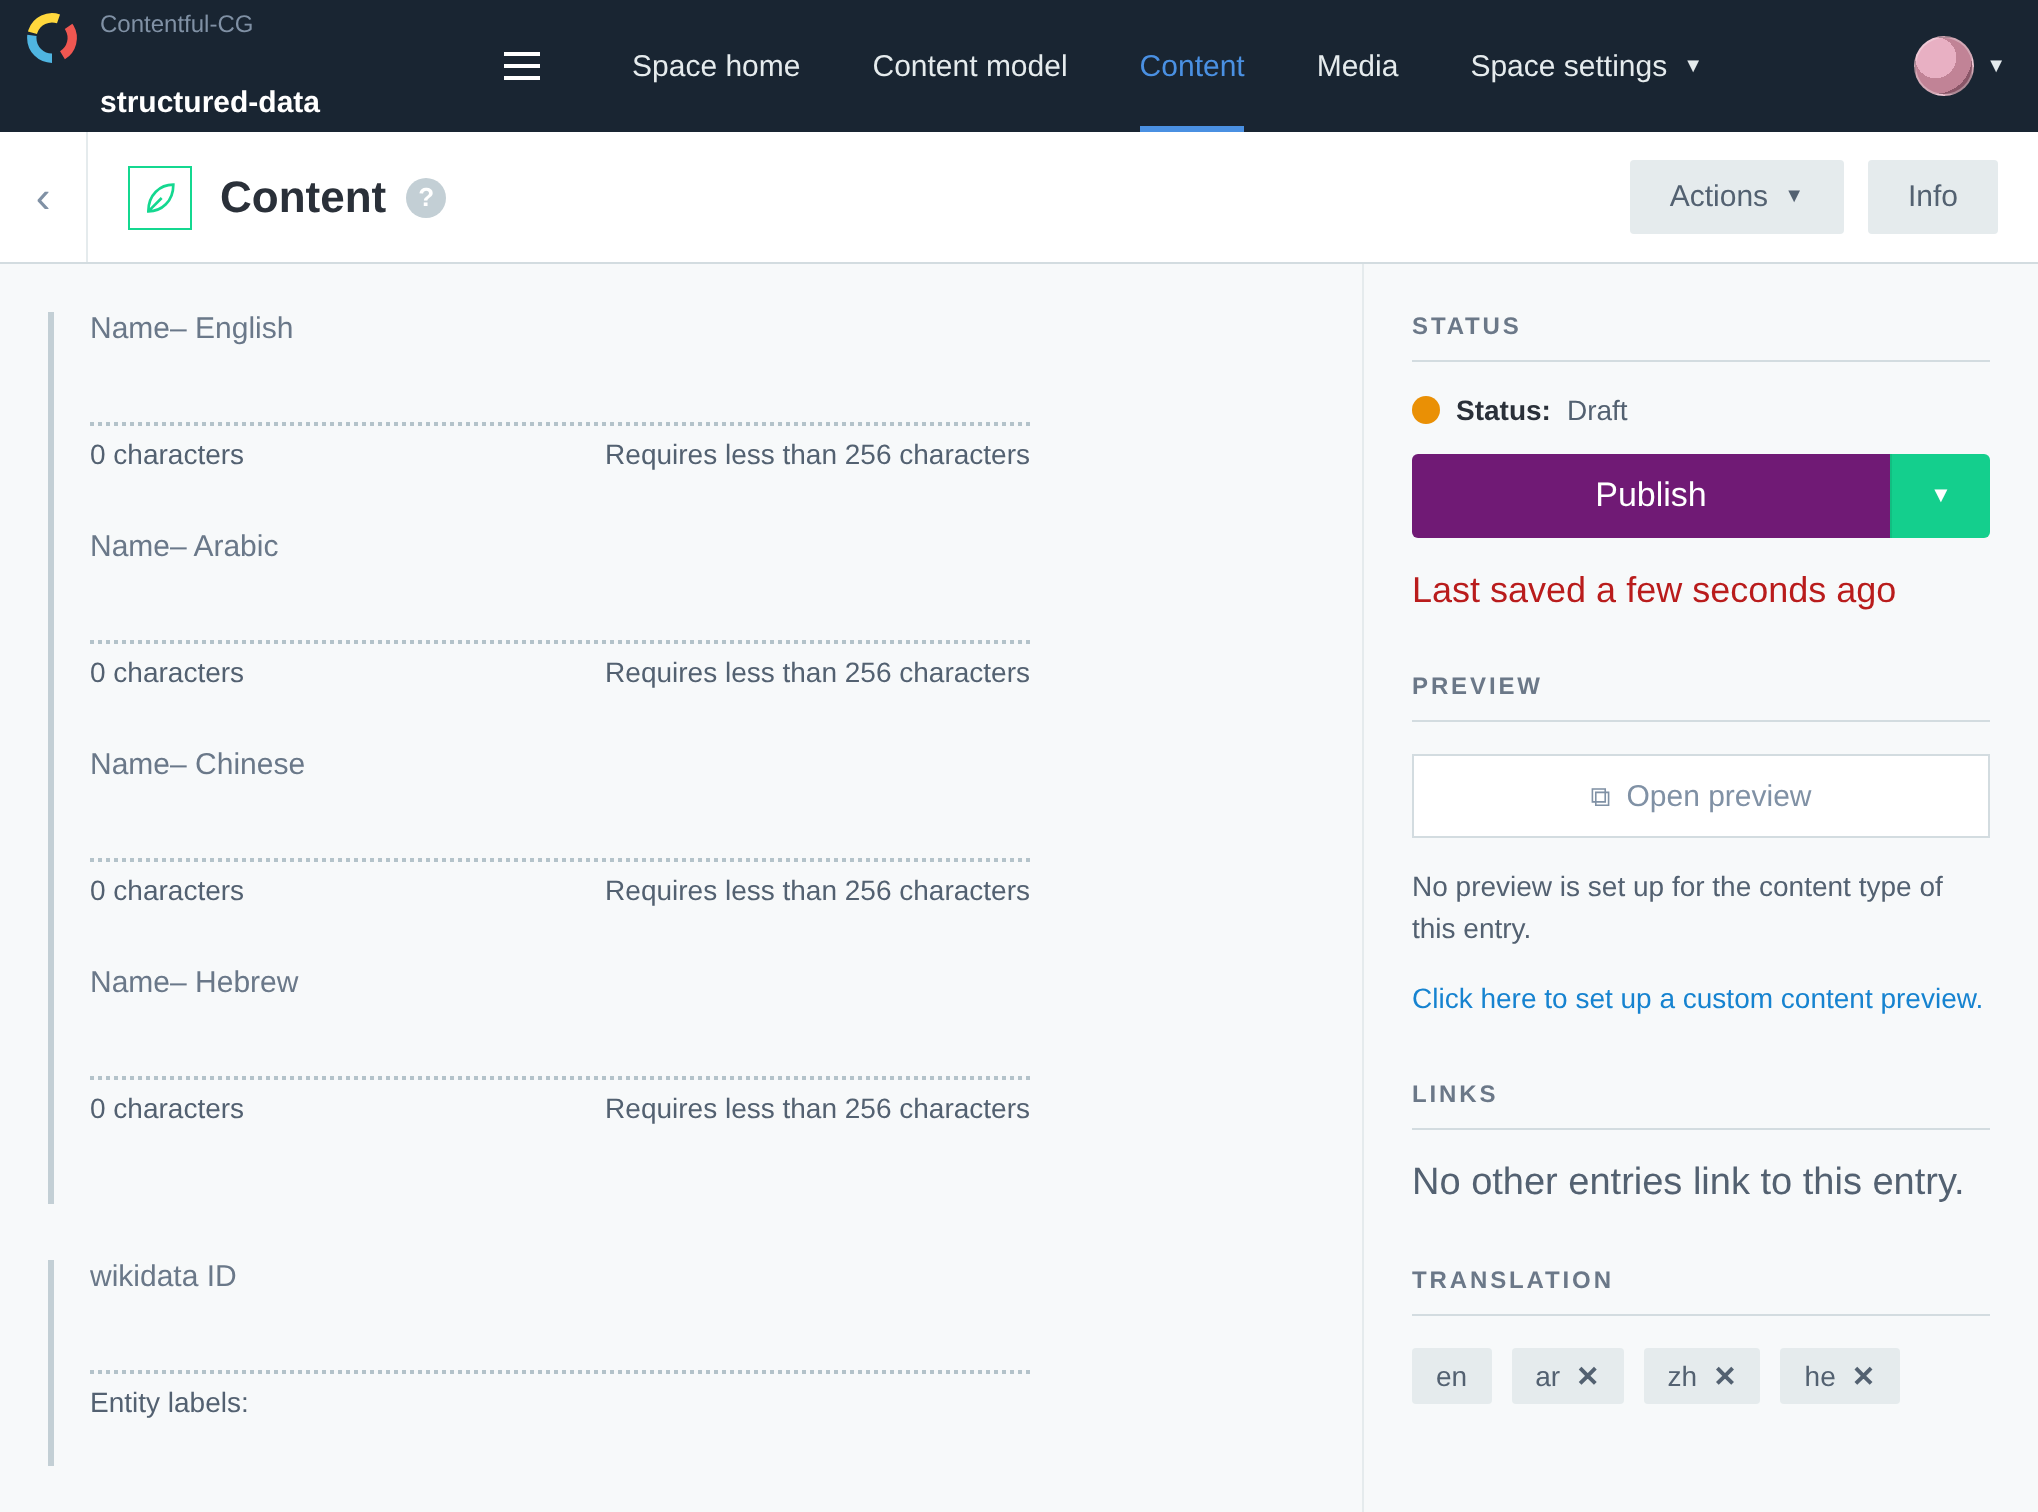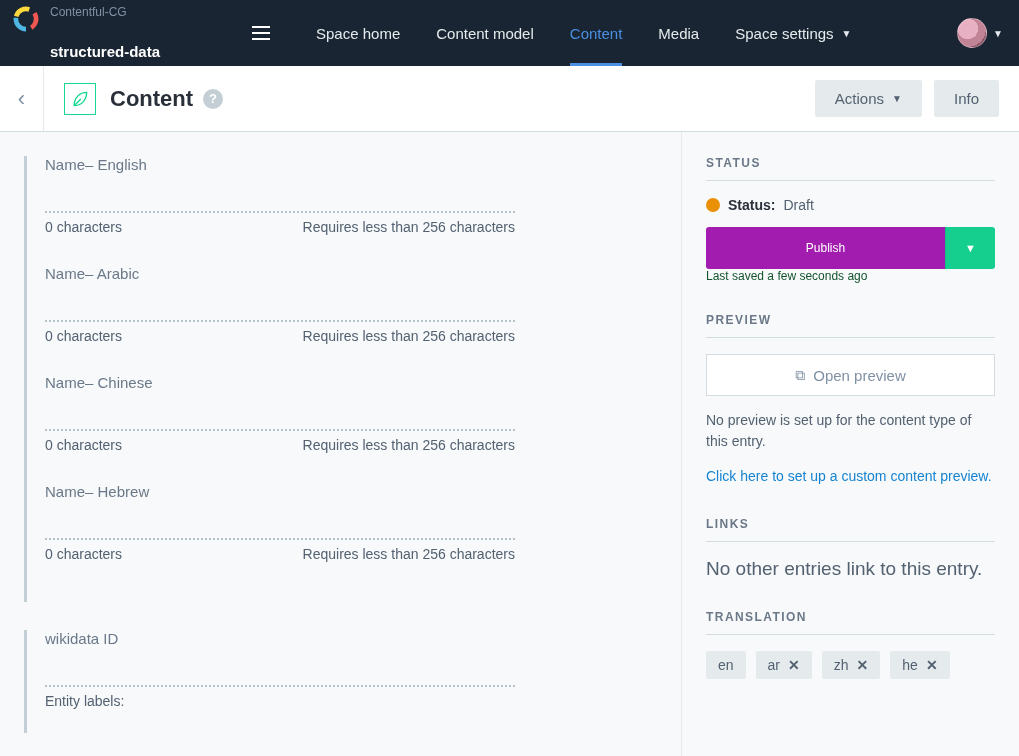--- a/index.html
+++ b/index.html
@@ -107,27 +107,27 @@
     font-size:12px; letter-spacing: .12em; color:#6b7888; font-weight:600;
     border-bottom:1px solid #d3dce0; padding-bottom:10px; margin-bottom:16px;
   }
   .side-section { margin-bottom: 30px; }
   .status-row { display:flex; align-items:center; gap:8px; margin-bottom:14px; }
   .status-dot { width:14px; height:14px; border-radius:50%; background:#ea9005; }
   .status-label { font-weight:700; }
   .status-value { color:#536171; }
   .publish-row { display:flex; height:42px; border-radius:3px; overflow:hidden; }
   .publish-btn {
-    flex:1; background:#a21caf; color:#fff; border:none; font-size:12px; font-weight:500; cursor:pointer;
+    flex:1; background:#701a75; color:#fff; border:none; font-size:17px; font-weight:500; cursor:pointer;
   }
   .publish-drop {
     width:50px; background:#14cf8d; border:none; border-left:1px solid rgba(0,0,0,.08); color:#fff; cursor:pointer;
     display:flex; align-items:center; justify-content:center; font-size:11px;
   }
-  .saved-ago { color:#14532d; font-size:12px; }
+  .saved-ago { color:#b91c1c; font-size:18px; margin-top:16px; }
 
   .preview-btn {
     width:100%; height:42px; border:1px solid #d3dce0; background:#fff; color:#8091a5;
     display:flex; align-items:center; justify-content:center; gap:8px; font-size:15px; cursor:not-allowed;
   }
   .ext-icon { font-size:14px; }
   .preview-text { color:#536171; font-size:14px; line-height:1.5; margin-top:14px; }
   .link-blue { color:#1683d0; cursor:pointer; }
 
   .links-text { color:#536171; font-size:19px; }

